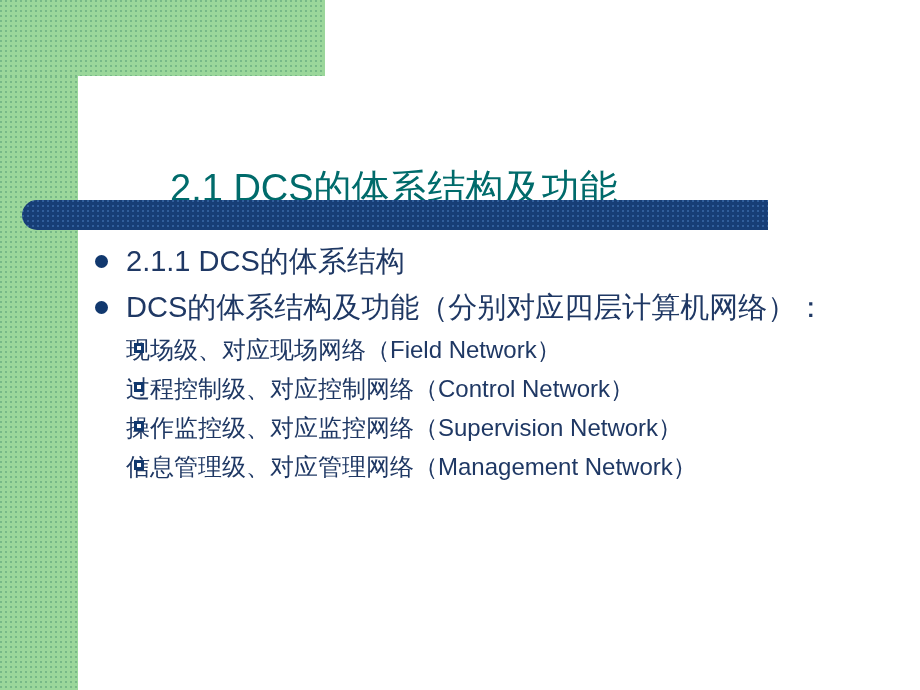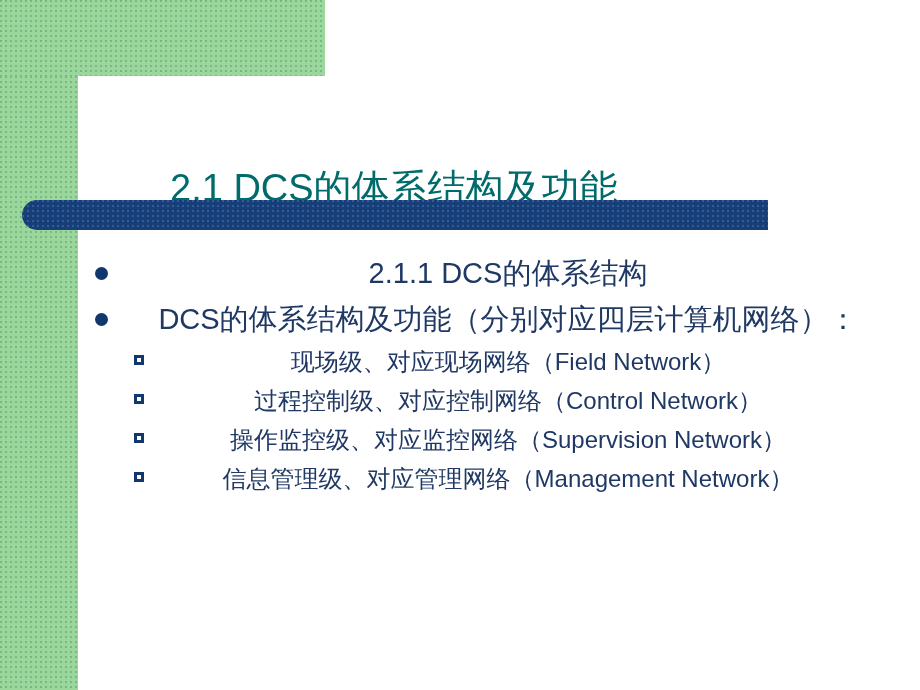--- a/index.html
+++ b/index.html
@@ -73,23 +73,22 @@
       radial-gradient(circle at 1px 1px, rgba(70,120,185,0.55) 1px, transparent 1.4px);
     background-size: 5px 5px;
     border-top-left-radius: 15px;
     border-bottom-left-radius: 15px;
   }
 
   
   #body-content {
     position: absolute;
     left: 90px;
-    top: 252px;
+    top: 240px;
     width: 800px;
-    text-align: center;
   }
 
   ul.level1 {
     list-style: none;
     margin: 0;
     padding: 0;
   }
   li.bullet-l1 {
     position: relative;
     padding-left: 36px;

